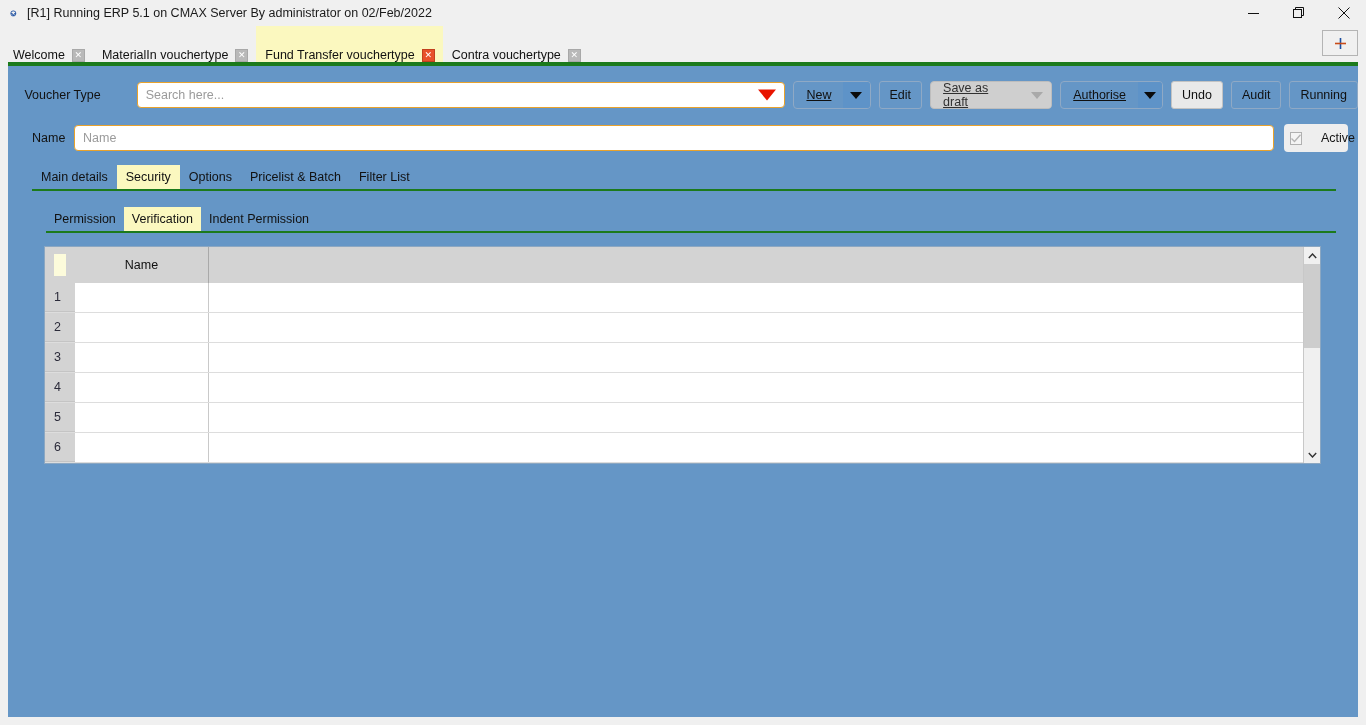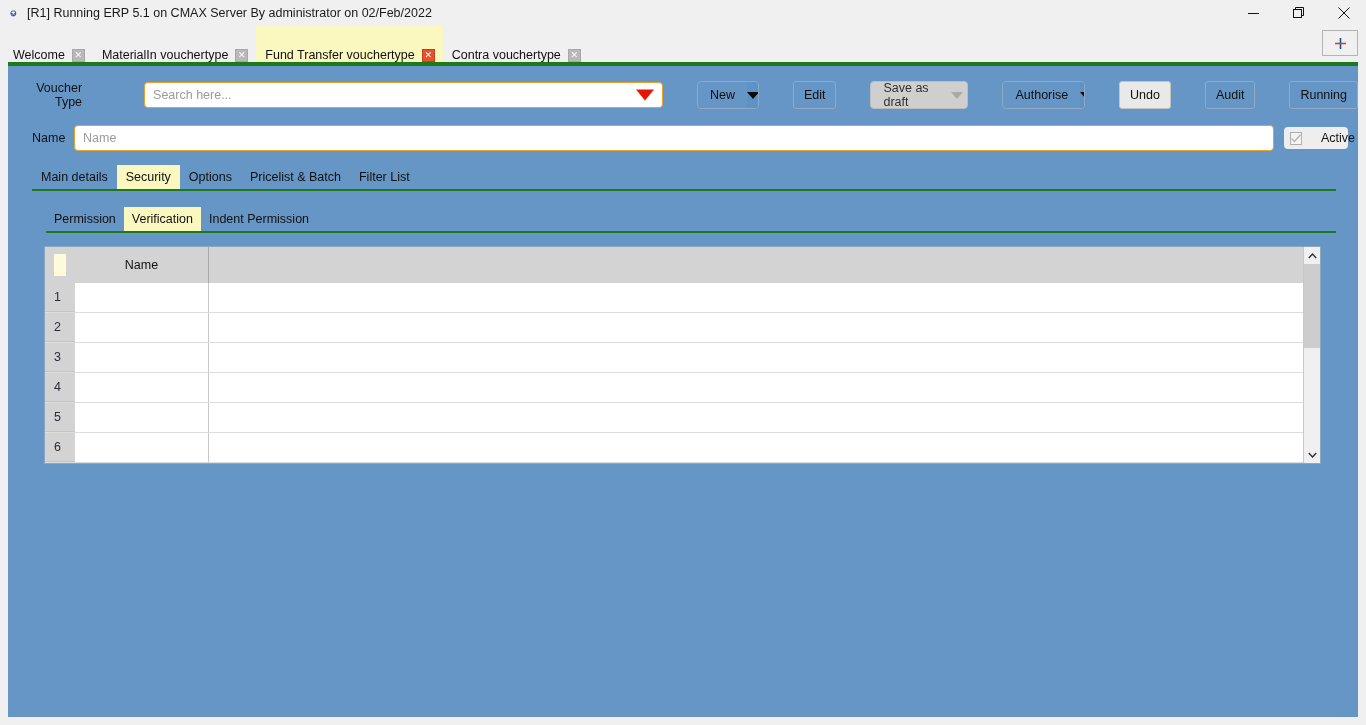--- a/index.html
+++ b/index.html
@@ -139,21 +139,20 @@
     box-sizing: border-box;
     position: relative;
   }
 
   
   .toolrow {
     display: flex;
     align-items: center;
     padding: 14px 0 0 0;
     height: 30px;
-    gap: 26px;
   }
   .lbl-vouchertype {
     width: 100px;
     text-align: right;
     padding-right: 12px;
     font-size: 12.5px;
     color: #121212;
   }
   .searchbox {
     position: relative;
@@ -212,20 +211,21 @@
     margin-left: 8px;
     overflow: hidden;
     background: #6596c6;
   }
   .split .sp-label {
     display: flex;
     align-items: center;
     padding: 0 12px 0 12px;
     font-size: 12.5px;
     color: #101010;
+    text-decoration: underline;
   }
   .split .sp-arrow {
     width: 32px;
     display: flex;
     align-items: center;
     justify-content: center;
     background: #5e93c8;
   }
   .split.disabled {
     background: #cfcfcf;
@@ -268,21 +268,21 @@
     display: flex;
     align-items: center;
   }
   .namefield .ph {
     padding-left: 8px;
     color: #9b9b9b;
     font-size: 12.5px;
   }
   .active-wrap {
     width: 64px;
-    height: 22px;
+    height: 28px;
     margin-right: 10px;
     background: #eeeeee;
     border-radius: 4px;
     display: flex;
     align-items: center;
     gap: 19px;
     padding: 0 6px;
     box-sizing: border-box;
   }
   .chk {

